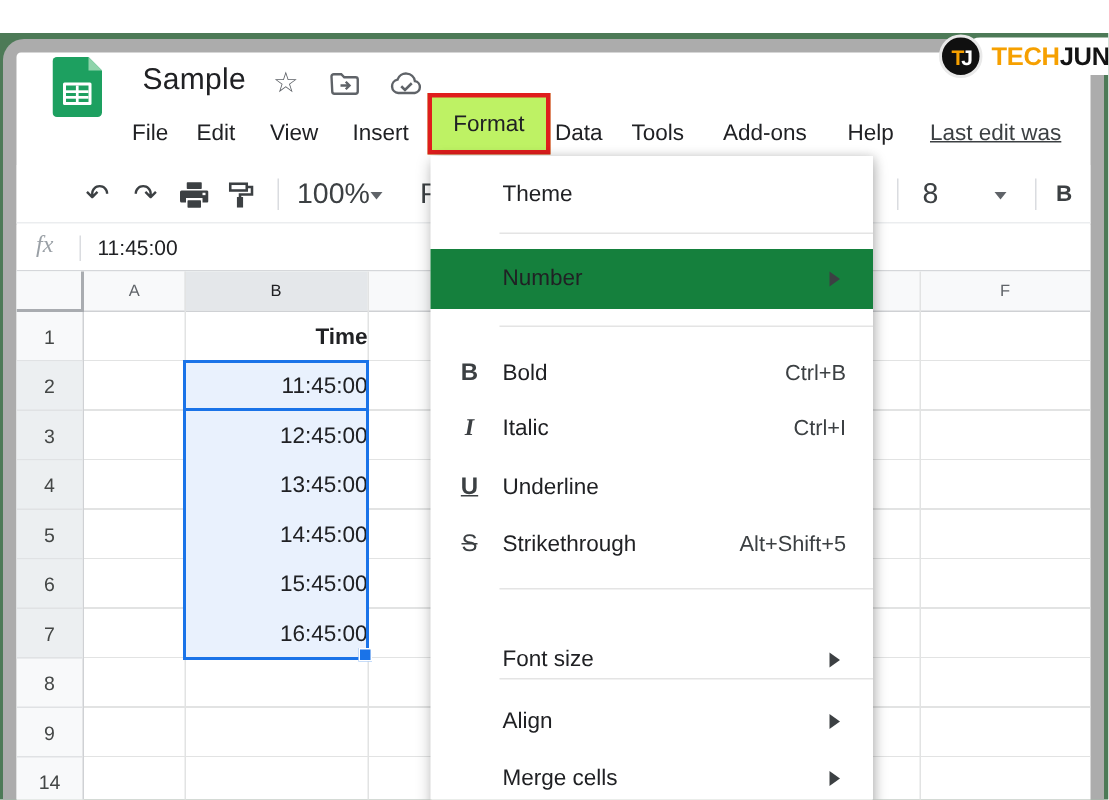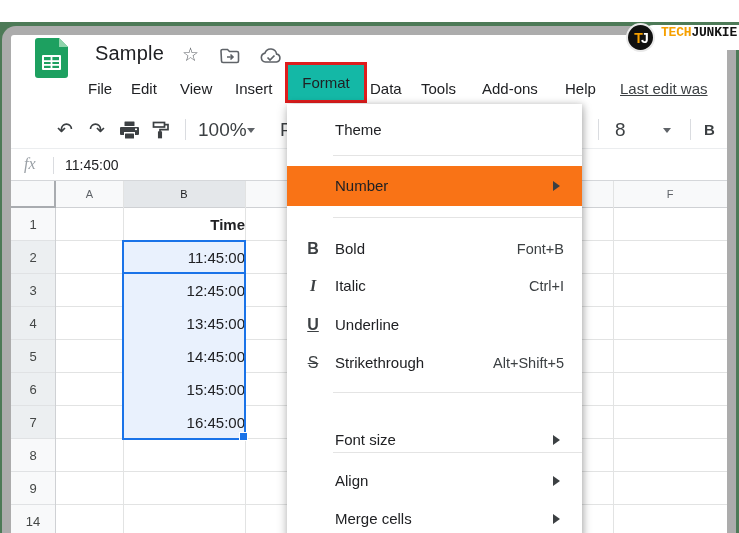--- a/index.html
+++ b/index.html
@@ -12,21 +12,21 @@
   .sheets-icon { position:absolute; left:24px; top:3px; width:33px; height:40px; }
   .doc-title { position:absolute; left:84px; top:7px; font-size:20px; color:#202124; letter-spacing:.2px; }
   .hdr-ico { position:absolute; top:11px; color:#5f6368; }
   .star { left:171px; font-size:19px; top:8px; }
   .fold { left:209px; top:13px; }
   .cloud { left:249px; top:13px; }
 
   
   .menubar-item { position:absolute; top:41px; height:26px; line-height:26px; font-size:15px; color:#202124;text-align:right; }
   .last-edit { text-decoration:underline; color:#3c4043; white-space:nowrap; }
-  .format-box { position:absolute; left:274px; top:27px; width:82px; height:41px; border:3px solid #df1d1d; background:#14b8a6; z-index:5; display:flex; align-items:center; justify-content:center; font-size:15px; color:#202124; }
+  .format-box { position:absolute; left:274px; top:27px; width:82px; height:41px; border:3px solid #df1d1d; background:#bef264; z-index:5; display:flex; align-items:center; justify-content:center; font-size:15px; color:#202124; }
 
   
   .toolbar { position:absolute; left:0; top:75px; width:716px; height:39px; border-bottom:1px solid #ebedef; background:#fff; }
   .tb-ico { position:absolute; top:0; height:39px; display:flex; align-items:center; justify-content:center; color:#3c4043; font-size:19px; width:24px; }
   .tb-sep { position:absolute; top:9px; width:1px; height:21px; background:#dadce0; }
   .tb-text { position:absolute; top:0; height:39px; line-height:39px; font-size:19px; color:#3c4043; }
   .caret { position:absolute; top:18px; width:0; height:0; border-left:4px solid transparent; border-right:4px solid transparent; border-top:5px solid #5f6368; }
   .bold-b { font-weight:bold; font-size:15px; }
 
   
@@ -58,25 +58,25 @@
     box-shadow:0 3px 10px rgba(0,0,0,.28), 2px 0 6px rgba(0,0,0,.12); }
   .menu-row { position:absolute; left:0; width:295px; height:38px; line-height:38px; font-size:15px; color:#202124; }
   .menu-label { position:absolute; left:48px; }
   .menu-icon { position:absolute; left:14px; width:24px; text-align:center; font-size:16px; color:#3c4043; font-weight:bold; }
   .icon-italic { font-family:"Liberation Serif", serif; font-style:italic; }
   .icon-underline { text-decoration:underline; }
   .icon-strike { text-decoration:line-through; font-weight:normal; }
   .menu-shortcut { position:absolute; right:18px; font-size:14.5px; color:#3c4043; }
   .menu-arrow { position:absolute; right:22px; top:14px; width:0; height:0; border-top:5px solid transparent; border-bottom:5px solid transparent; border-left:7px solid #3c4043; }
   .menu-sep { position:absolute; left:46px; right:0; height:1px; background:#e4e4e4; }
-  .menu-hl { background:#f97316; }
+  .menu-hl { background:#15803d; }
 
   
   .tj-band { position:absolute; left:641px; top:3px; width:98px; height:25px; background:#fff; border-radius:13px 0 0 13px;
-    display:flex; align-items:flex-start; padding-left:20px; font-size:13px; font-weight:bold; letter-spacing:-.2px; z-index:50;font-family:Liberation Mono, monospace; }
+    display:flex; align-items:center; padding-left:20px; font-size:17px; font-weight:bold; letter-spacing:-.2px; z-index:50; }
   .tj-circle { position:absolute; left:626px; top:1px; width:29px; height:29px; border-radius:50%; background:#101010;
     border:2px solid #e9e9e9; z-index:51; display:flex; align-items:center; justify-content:center; font-weight:bold; font-size:14px; letter-spacing:-2px; }
   .tj-t { color:#f6a000; } .tj-j { color:#ffffff; }
   .tech { color:#f6a000; } .junkie { color:#131313; }
 
   svg { display:block; }
 </style>
 </head>
 <body>
 
@@ -200,21 +200,21 @@
         </div>
         <div class="menu-sep" style="top:51px"></div>
         <div class="menu-row menu-hl" style="top:62px;height:40px;line-height:40px">
           <span class="menu-label">Number</span>
           <span class="menu-arrow" style="top:15px"></span>
         </div>
         <div class="menu-sep" style="top:113px"></div>
         <div class="menu-row" style="top:126px">
           <span class="menu-icon">B</span>
           <span class="menu-label">Bold</span>
-          <span class="menu-shortcut">Font+B</span>
+          <span class="menu-shortcut">Ctrl+B</span>
         </div>
         <div class="menu-row" style="top:163px">
           <span class="menu-icon icon-italic">I</span>
           <span class="menu-label">Italic</span>
           <span class="menu-shortcut">Ctrl+I</span>
         </div>
         <div class="menu-row" style="top:202px">
           <span class="menu-icon icon-underline">U</span>
           <span class="menu-label">Underline</span>
         </div>

